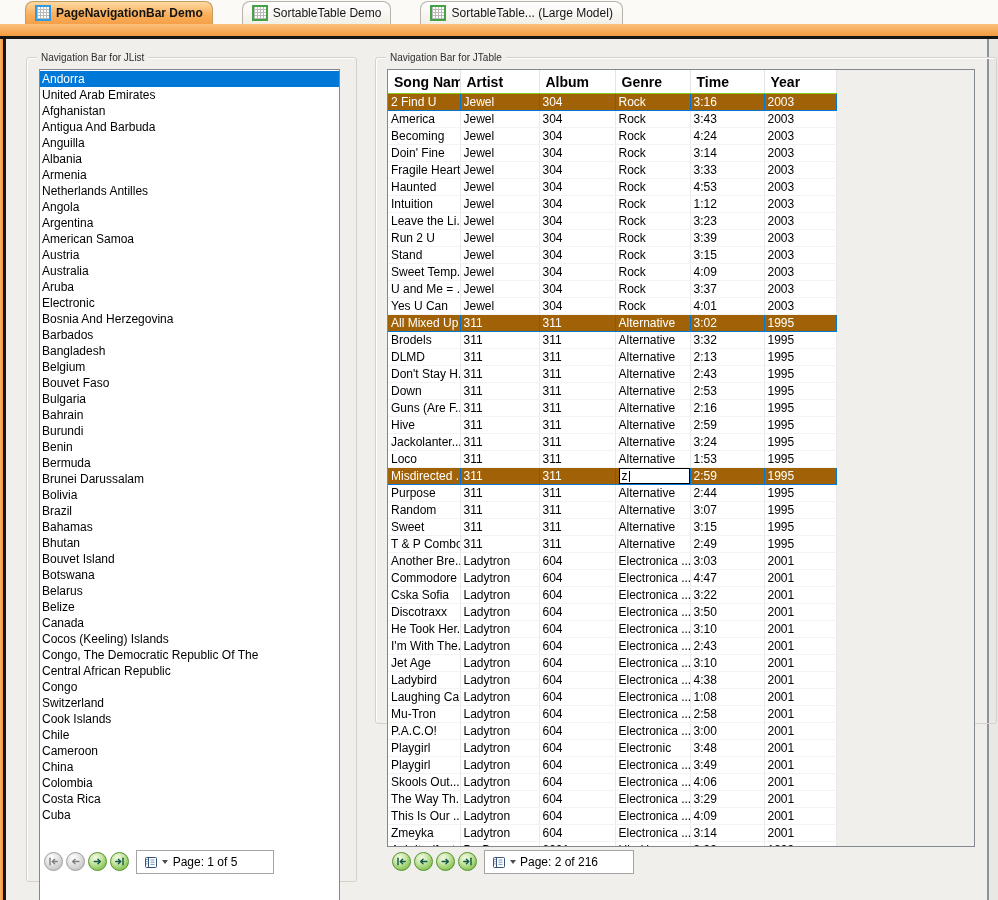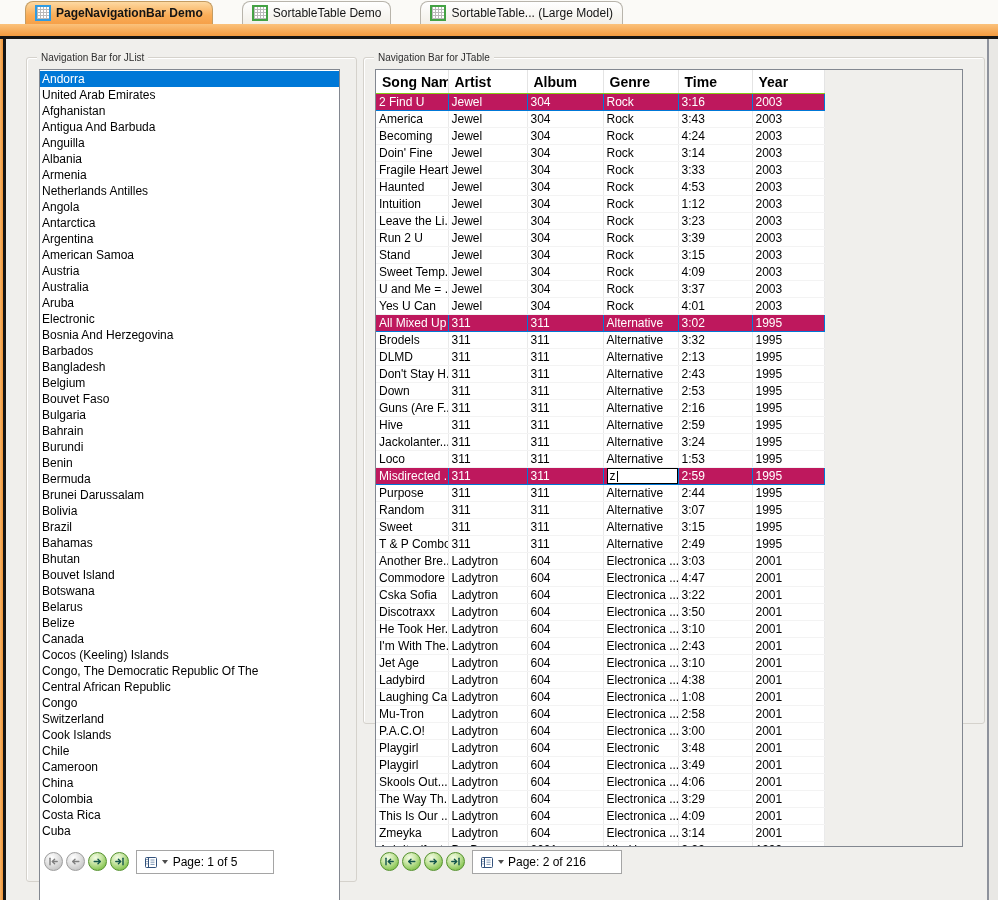--- a/index.html
+++ b/index.html
@@ -42,21 +42,21 @@
   .scrollpane{position:absolute;left:11px;top:11px;width:588px;height:778px;
     border:1px solid #828790;background:#f0efec;box-sizing:border-box;overflow:hidden;}
   table.songs{border-collapse:collapse;table-layout:fixed;width:448px;background:#ffffff;}
   table.songs th{height:23px;background:#ffffff;font-weight:bold;text-align:left;
     padding:0 0 0 6px;border-right:1px solid #e4e4e4;border-bottom:1px solid #84cc16;
     white-space:nowrap;overflow:hidden;font-size:14px;color:#000;}
   table.songs th:last-child{border-right:1px solid #e4e4e4;}
   table.songs td{height:16px;line-height:15px;padding:0 0 0 3px;font-size:12px;color:#000;
     border-right:1px solid #eaeaea;border-bottom:1px solid #f3f3f3;
     white-space:nowrap;overflow:hidden;}
-  tr.selected td{background:#be185d;color:#ffffff;border-right-color:#0078d7;border-bottom-color:#0078d7;}
+  tr.selected td{background:#a16207;color:#ffffff;border-right-color:#0078d7;border-bottom-color:#0078d7;}
   td.editing{padding:0;}
   .cell-editor{height:16px;box-sizing:border-box;border:1px solid #000;background:#fff;color:#000;
     display:flex;align-items:center;padding-left:2px;}
   .text-caret{display:inline-block;width:1px;height:11px;background:#000;margin-left:1px;}
   
   .navbtn{position:absolute;width:19px;height:19px;border-radius:50%;box-sizing:border-box;
     border:1px solid #55922e;color:#12544a;display:flex;align-items:center;justify-content:center;
     background:radial-gradient(circle at 38% 28%,#f2fbe3 0%,#cde8ab 35%,#8fc95c 72%,#6cb03e 100%);
     cursor:pointer;}
   .navbtn.disabled{border-color:#9d9d9d;color:#7e7e7e;
@@ -102,21 +102,20 @@
       <div class="country-list" id="country-list">
           <div class="list-item selected">Andorra</div>
           <div class="list-item">United Arab Emirates</div>
           <div class="list-item">Afghanistan</div>
           <div class="list-item">Antigua And Barbuda</div>
           <div class="list-item">Anguilla</div>
           <div class="list-item">Albania</div>
           <div class="list-item">Armenia</div>
           <div class="list-item">Netherlands Antilles</div>
           <div class="list-item">Angola</div>
-          <div class="list-item">Antarctica</div>
           <div class="list-item">Argentina</div>
           <div class="list-item">American Samoa</div>
           <div class="list-item">Austria</div>
           <div class="list-item">Australia</div>
           <div class="list-item">Aruba</div>
           <div class="list-item">Electronic</div>
           <div class="list-item">Bosnia And Herzegovina</div>
           <div class="list-item">Barbados</div>
           <div class="list-item">Bangladesh</div>
           <div class="list-item">Belgium</div>
@@ -184,21 +183,21 @@
                 <path d="M4.5 1.5v10" stroke="#33527c"></path>
                 <path d="M6.5 4h4M6.5 6.2h4M6.5 8.4h4" stroke="#7f97b5"></path>
                 <path d="M3 3.4h.01M3 5.6h.01M3 7.8h.01" stroke="#33527c" stroke-width="1.2" stroke-linecap="round"></path>
               </svg>
             <span class="caret-down"></span>
           </span>
         </div>
       </div>
     </div>
 
-    <div class="groupbox" style="left:357px;top:18px;width:622px;height:667px;">
+    <div class="groupbox" style="left:369px;top:18px;width:622px;height:667px;">
       <span class="gb-title">Navigation Bar for JTable</span>
       <div class="scrollpane">
         <table class="songs" id="song-table">
             <colgroup>
               <col style="width: 72px;">
               <col style="width: 79px;">
               <col style="width: 76px;">
               <col style="width: 75px;">
               <col style="width: 74px;">
               <col style="width: 72px;">

